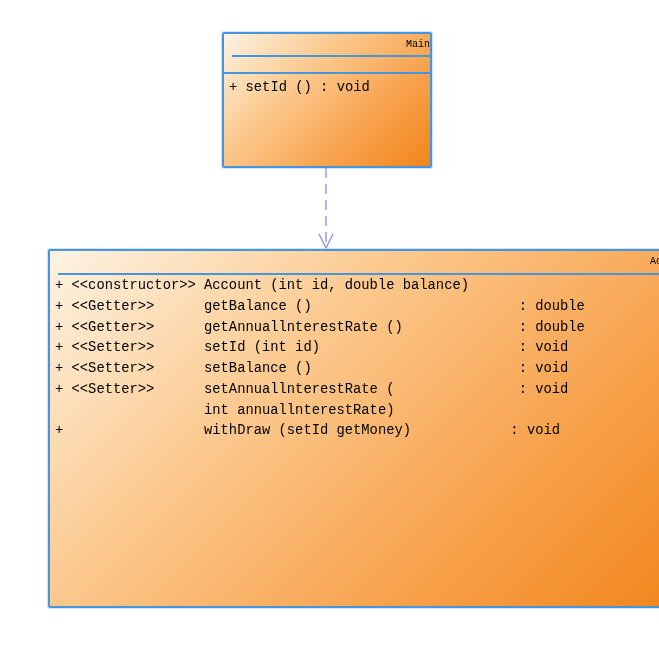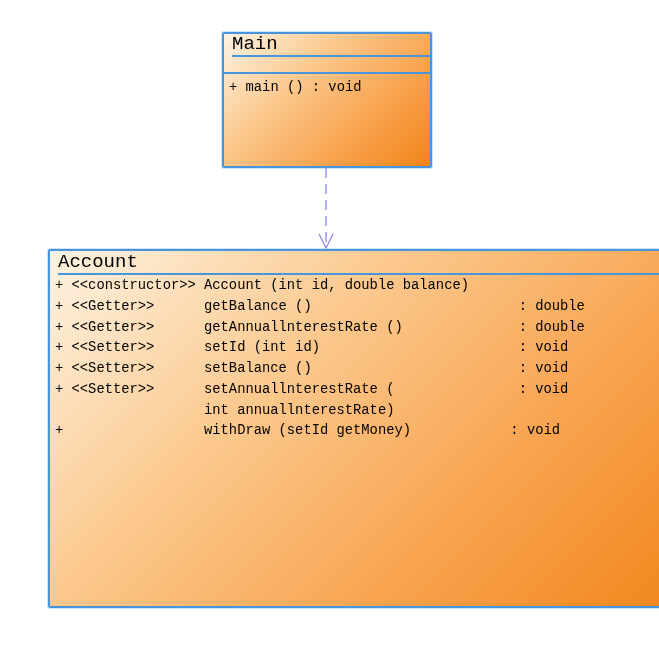--- a/index.html
+++ b/index.html
@@ -20,22 +20,22 @@
     position: absolute;
     box-sizing: border-box;
     border: 2px solid #4795dc;
     border-radius: 2px;
     background: linear-gradient(135deg, #fdf3e3 0%, #fbc98e 35%, #f8a14b 70%, #f1851a 100%);
     box-shadow: 0 0 0 1px rgba(150, 195, 235, 0.45);
     display: flex;
     flex-direction: column;
   }
   .uml-title {
-    text-align: left;
-    font-size: 19px;
+    text-align: right;
+    font-size: 10px;
     white-space: pre;
     flex: 0 0 auto;
     border-bottom: 2px solid #4795dc;
     margin-left: 8px;
   }
   .uml-section {
     box-sizing: border-box;
     padding: 1px 0 0 5px;
     flex: 0 0 auto;
     overflow: hidden;
@@ -79,21 +79,21 @@
 </style>
 </head>
 <body>
 
 <div class="canvas">
 
   <div class="uml-class" id="main-class">
     <div class="uml-title">Main</div>
     <div class="uml-section uml-attrs"></div>
     <div class="uml-section uml-methods last">
-      <div class="line">+ main () : void</div>
+      <div class="line">+ setId () : void</div>
     </div>
   </div>
 
   <svg class="dep-arrow" viewBox="0 0 28 82" xmlns="http://www.w3.org/2000/svg">
     <line x1="14" y1="0" x2="14" y2="79" stroke="#9191e8" stroke-width="1.4" stroke-dasharray="10,6"></line>
     <path d="M7 66 L14 80 L21 66" fill="none" stroke="#9191e8" stroke-width="1.4"></path>
   </svg>
 
   <div class="uml-class" id="account-class">
     <div class="uml-title">Account</div>

